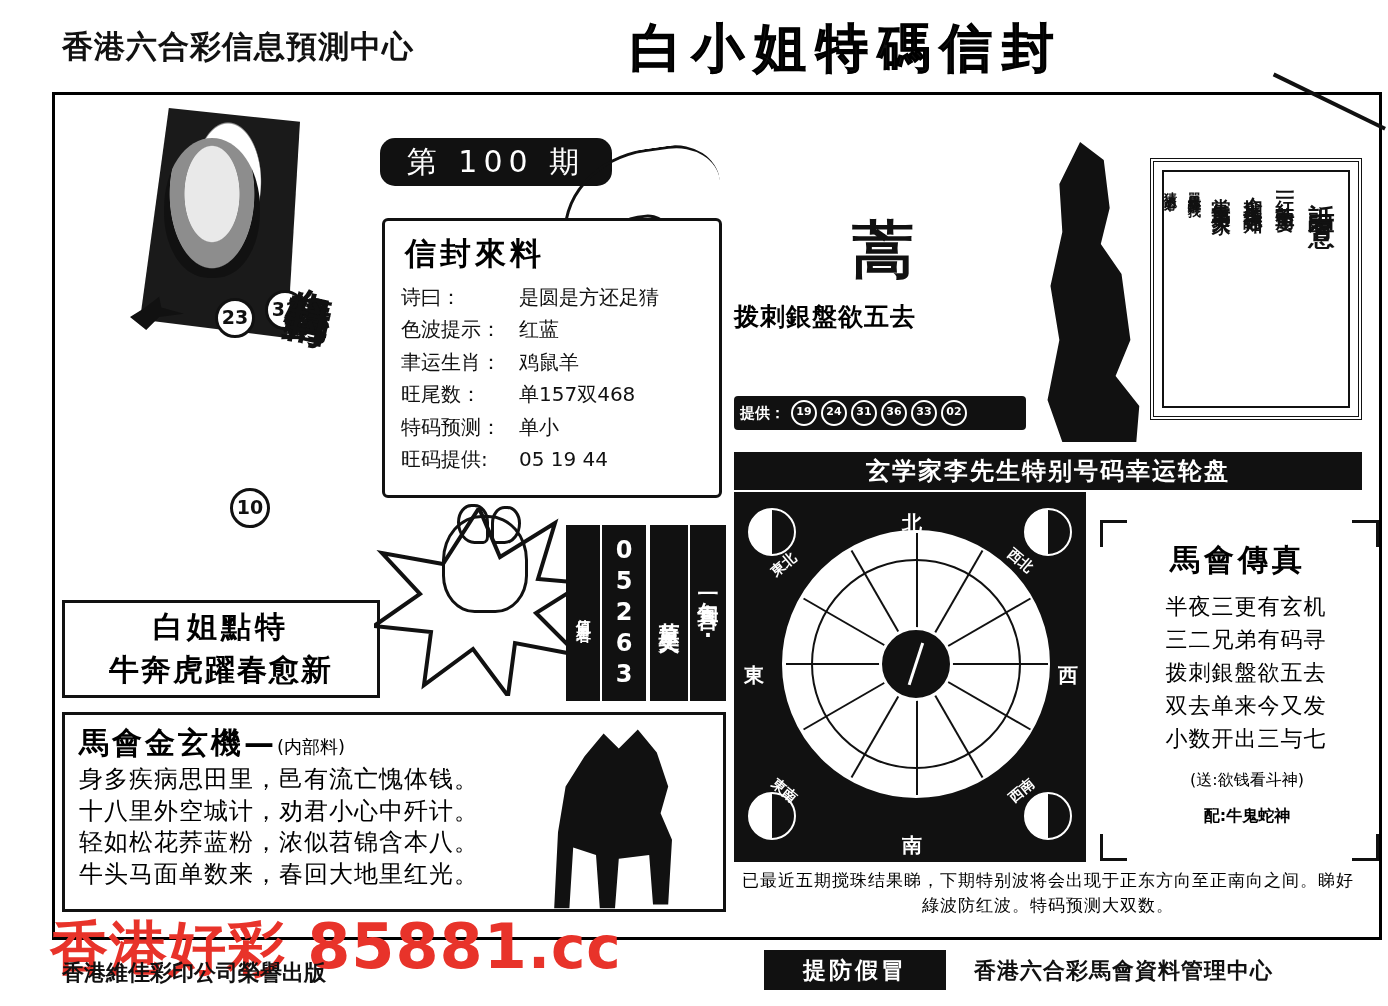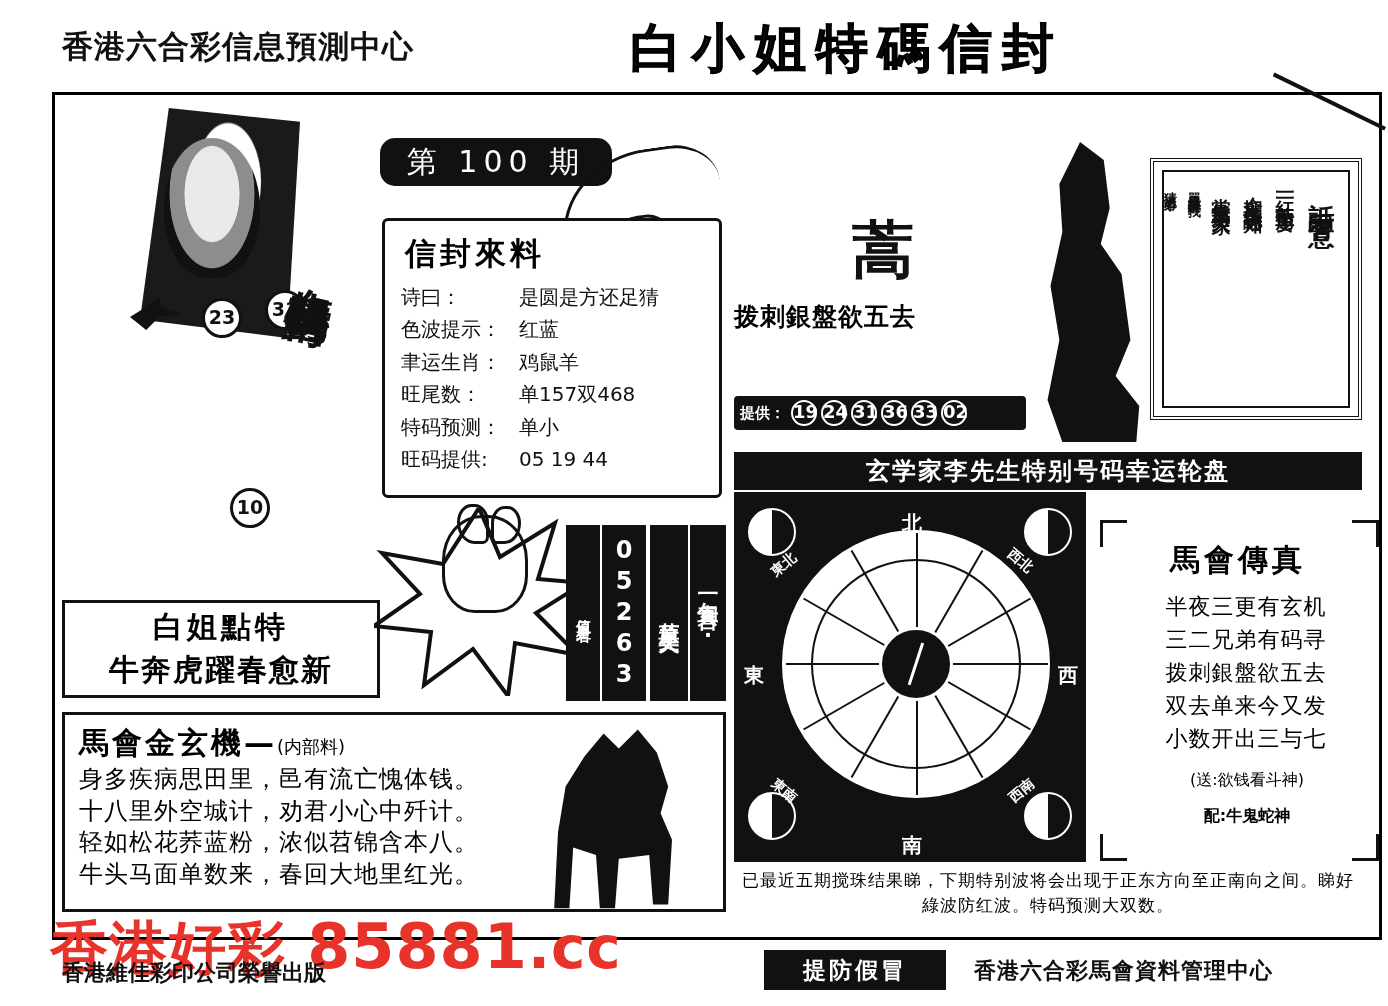--- a/index.html
+++ b/index.html
@@ -49,21 +49,21 @@
     position:absolute;left:108px;top:296px;width:54px;height:34px;
     background:#111;
     clip-path:polygon(0 62%,26% 36%,54% 2%,58% 34%,100% 52%,54% 62%,30% 100%);
   }
 
   .ball{
     position:absolute;border:3px solid #111;border-radius:50%;
     background:#fff;color:#111;font-weight:bold;text-align:center;
     font-family:"DejaVu Sans",sans-serif;
   }
-  .ball.b23{left:180px;top:298px;width:34px;height:34px;line-height:32px;font-size:19px;}
+  .ball.b23{left:193px;top:298px;width:34px;height:34px;line-height:32px;font-size:19px;}
   .ball.b31{left:243px;top:290px;width:34px;height:34px;line-height:32px;font-size:19px;}
   .ball.b10{left:208px;top:488px;width:34px;height:34px;line-height:32px;font-size:19px;}
 
   .vert-title{
     position:absolute;left:276px;top:250px;
     font-size:45px;font-weight:bold;color:#111;
     line-height:1.04;
     writing-mode:vertical-rl;
     transform:rotate(12deg);
     transform-origin:top left;
@@ -176,21 +176,21 @@
   .tm-nums{
     position:absolute;left:712px;top:396px;width:292px;height:34px;
     background:#111;border-radius:4px;color:#fff;
     display:flex;align-items:center;padding:0 6px;box-sizing:border-box;
     font-size:15px;font-weight:bold;
   }
   .tm-nums .lab{margin-right:4px;font-size:15px;}
   .tm-nums .n{
     display:inline-block;width:22px;height:22px;line-height:20px;
     border:2px solid #fff;border-radius:50%;text-align:center;
-    font-size:18px;margin:0 2px;
+    font-size:11px;margin:0 2px;
   }
 
   .lady{
     position:absolute;left:990px;top:142px;width:148px;height:300px;
     background:#111;
     clip-path:polygon(46% 0,62% 6%,66% 22%,60% 34%,74% 44%,80% 66%,
                       70% 78%,86% 88%,84% 100%,34% 100%,24% 86%,32% 66%,
                       26% 48%,34% 30%,32% 14%);
   }
   .pen{

